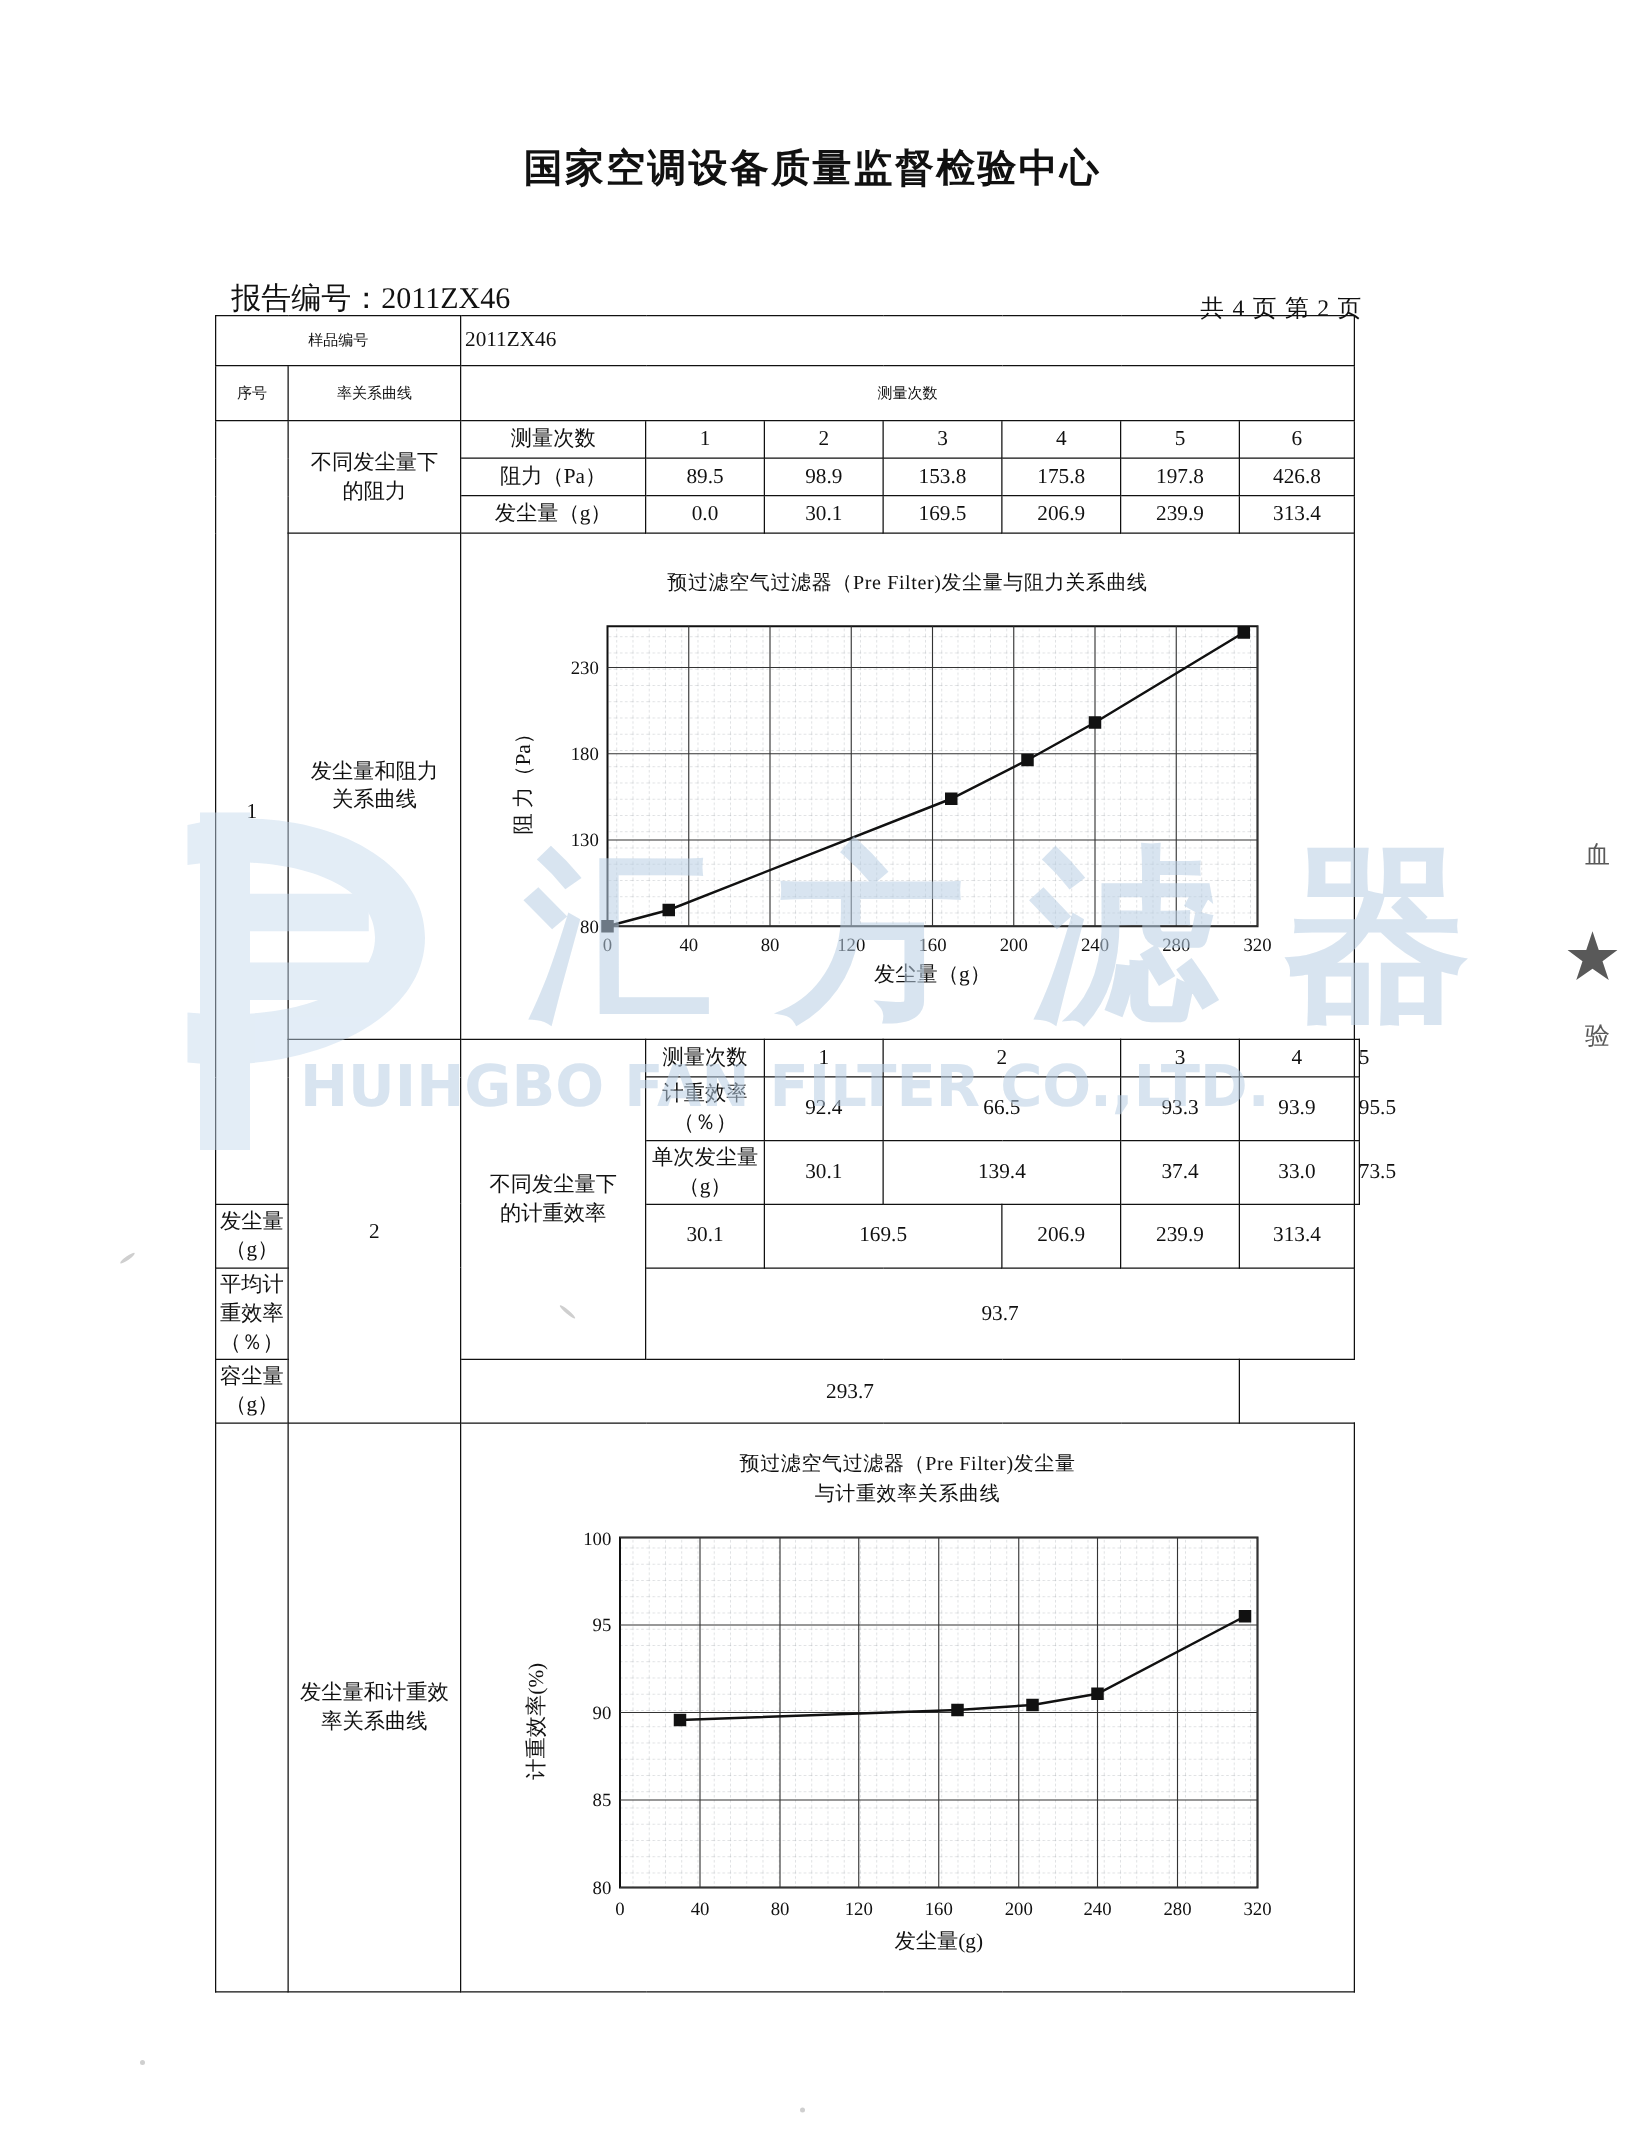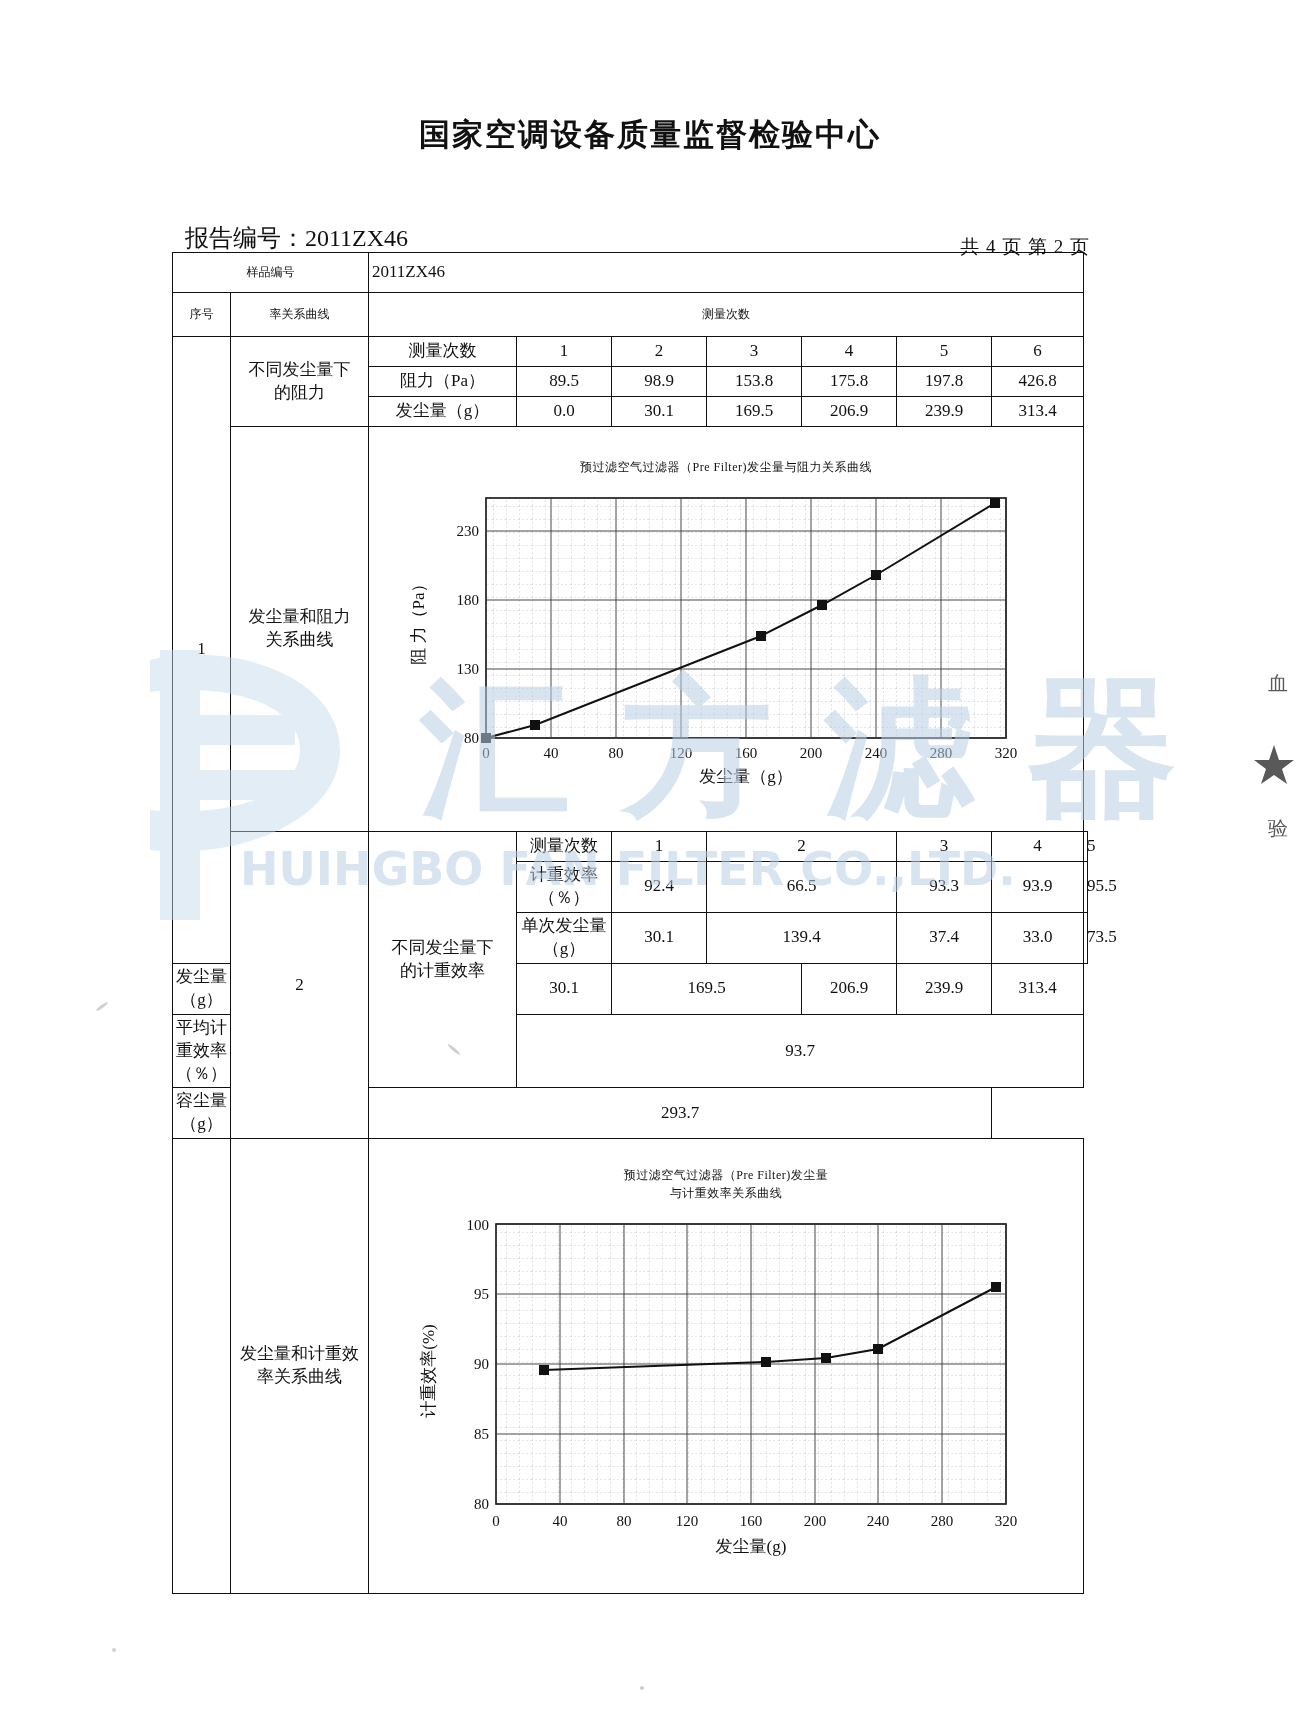--- a/index.html
+++ b/index.html
@@ -49,21 +49,21 @@
   .h-head{height:44px;}
   .h-row{height:30px;}
   .h-row2{height:32px;}
 
   .sn{font-size:19px;}
   .vcell{font-size:18px;line-height:1.7;}
 
   
   .chart-wrap{position:relative;width:100%;}
   .chart-title{
-    text-align:center;font-size:12px;line-height:1.5;margin:10px 0 4px 0;
+    text-align:center;font-size:16px;line-height:1.5;margin:10px 0 4px 0;
     letter-spacing:0.5px;
   }
   svg{display:block;margin:0 auto;}
 
   
   .wm{
     position:absolute;left:90px;top:620px;width:1120px;height:330px;
     pointer-events:none;opacity:.55;
   }
   .wm-text{

